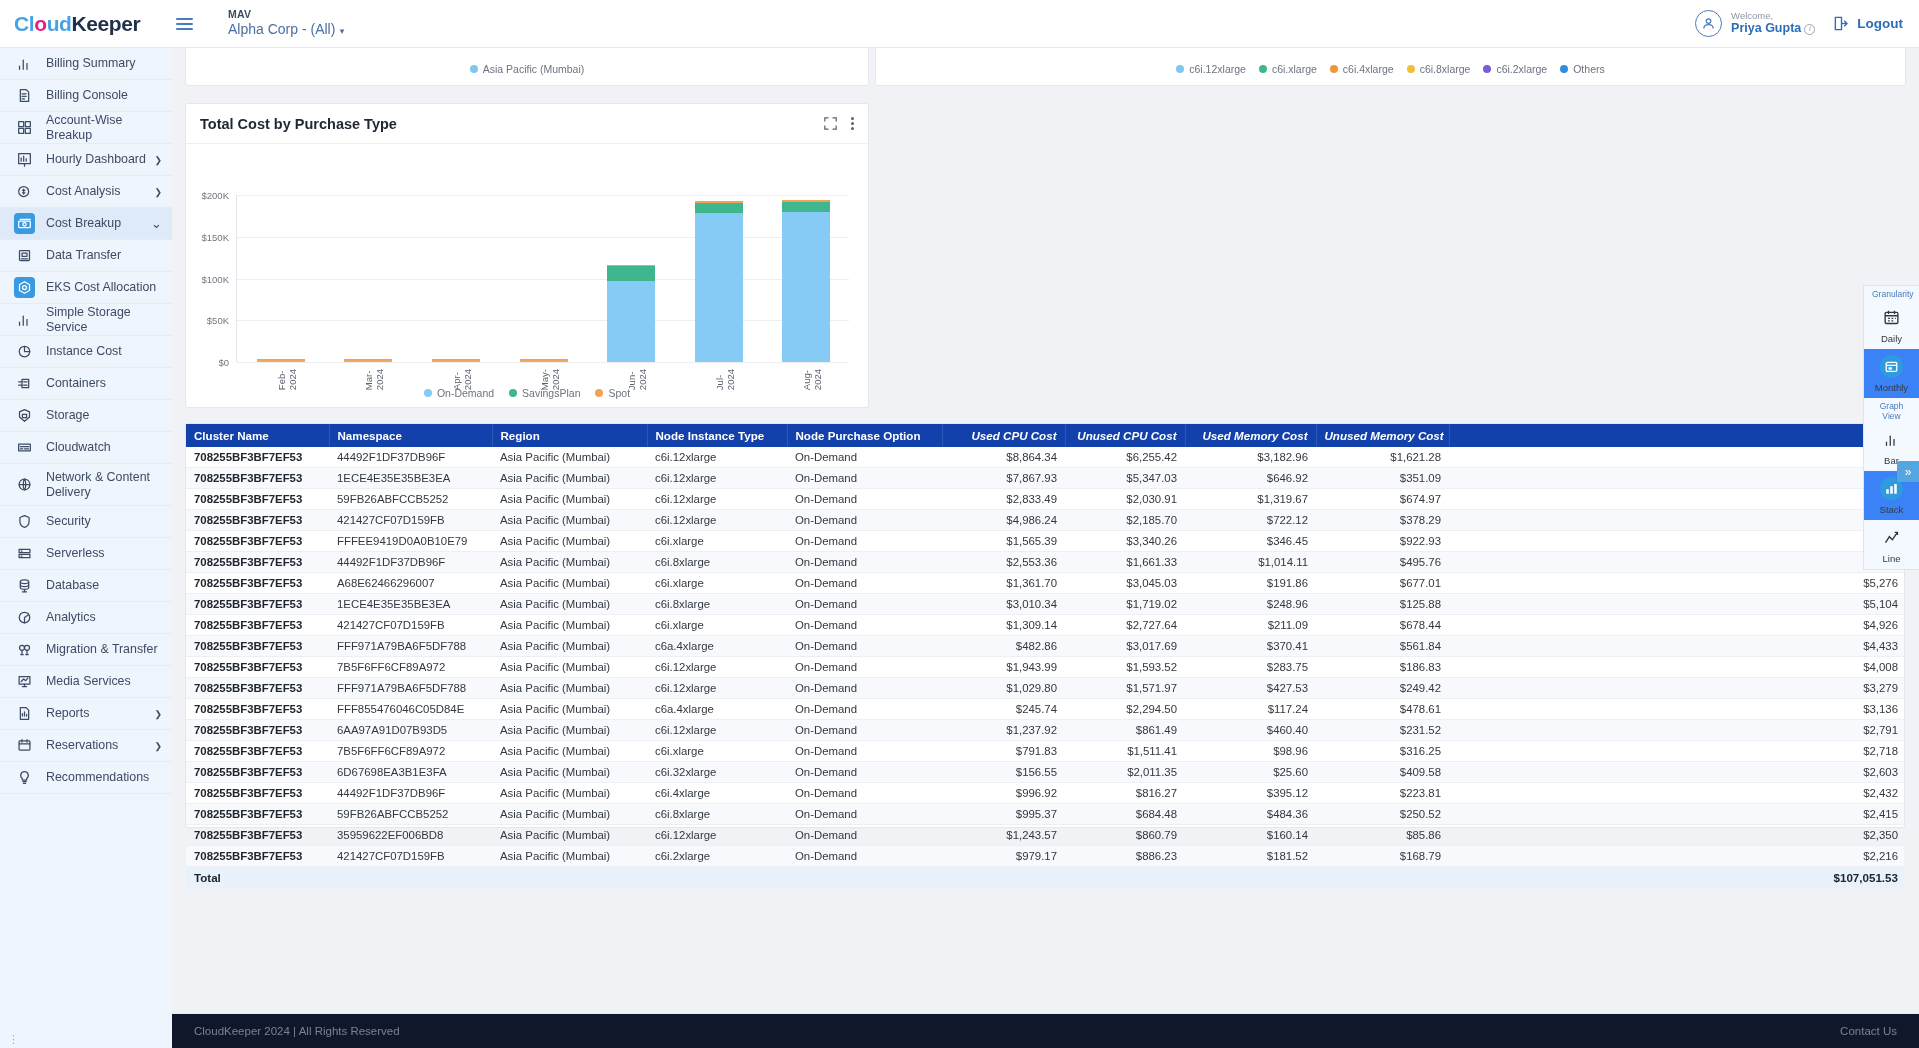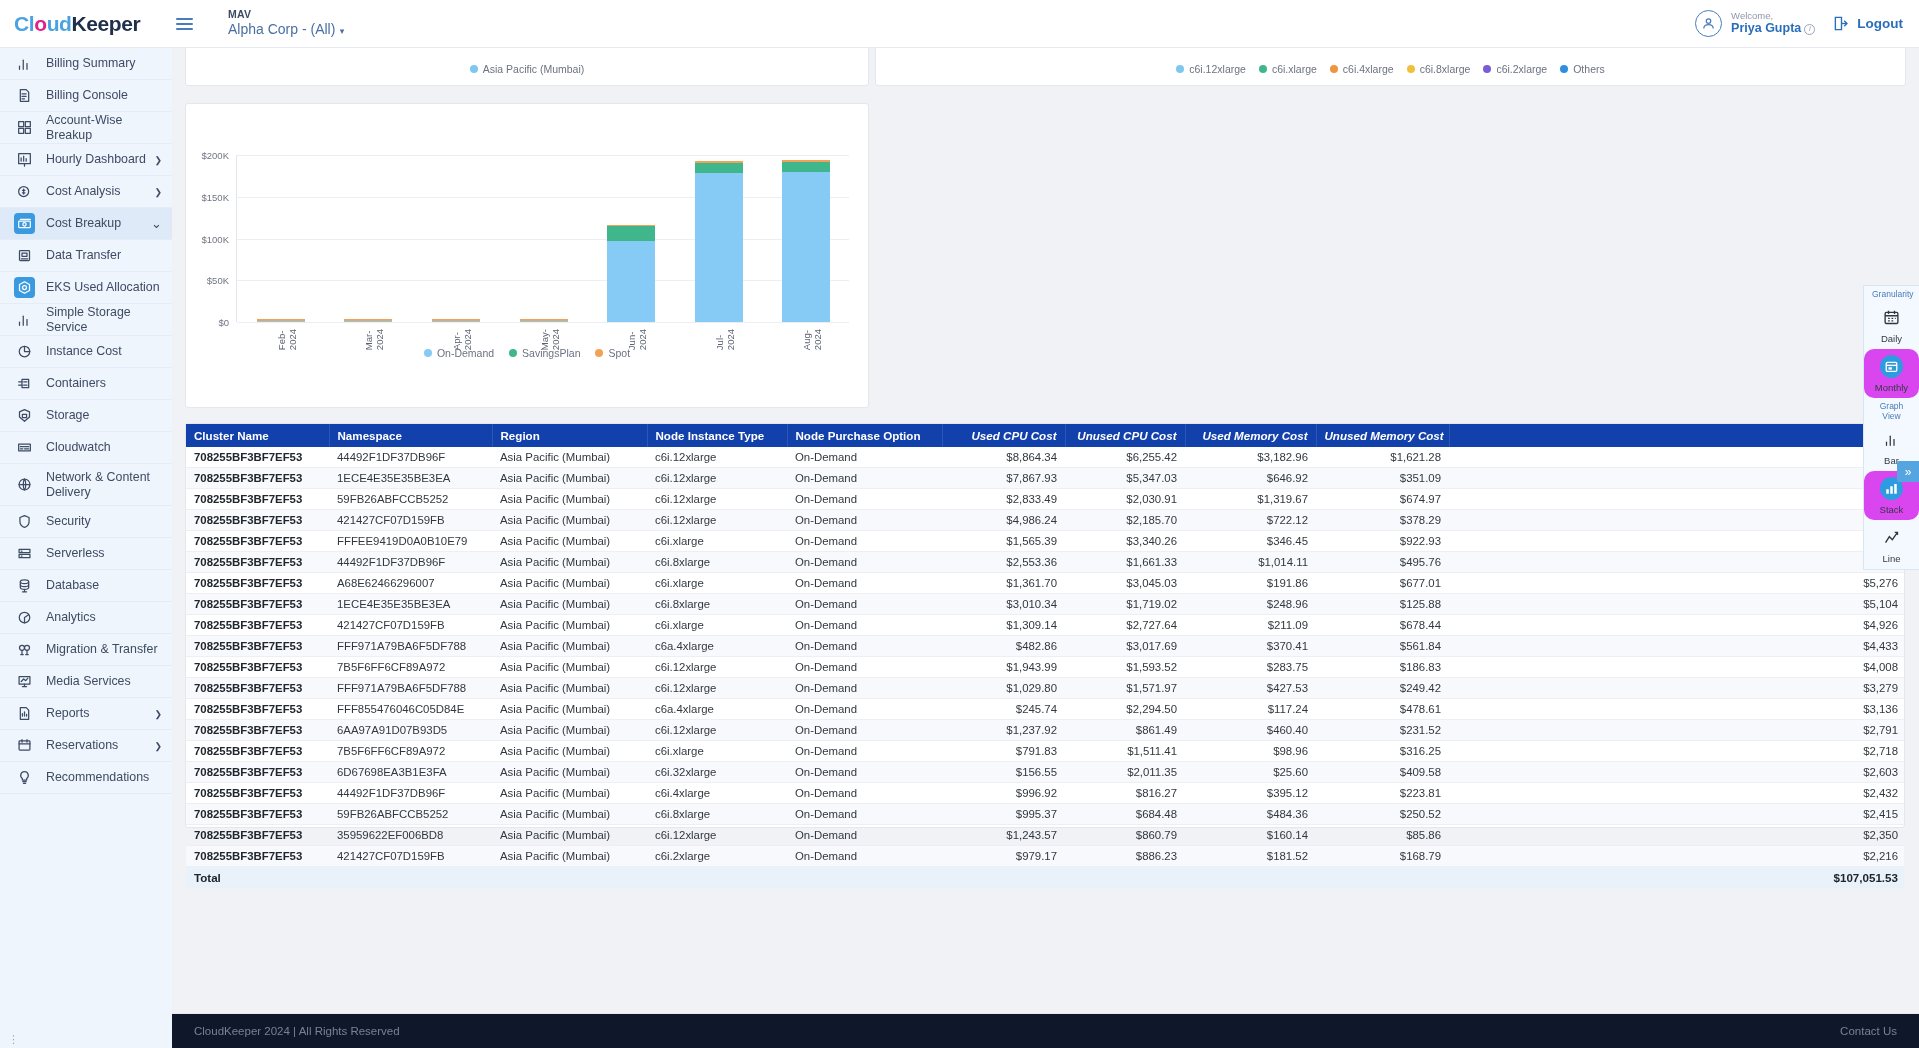--- a/index.html
+++ b/index.html
@@ -176,21 +176,21 @@
     font-size: 8.5px; color: #4a7bbd; text-align: center;
     display: flex; align-items: center; gap: 4px; padding: 3px 4px 1px;
   }
   .fp-legend::before, .fp-legend::after {
     content: ""; flex: 1; height: 1px; background: #c6dcf0;
   }
   .fp-opt {
     display: flex; flex-direction: column; align-items: center; justify-content: center;
     padding: 6px 0 5px; cursor: pointer; gap: 4px;
   }
-  .fp-opt.sel { background: #d946ef; border-radius: 10px; }
+  .fp-opt.sel { background: #3b82f6; }
   .fp-ico {
     width: 23px; height: 23px; display: flex; align-items: center; justify-content: center;
     color: #30383f;
   }
   .fp-opt.sel .fp-ico {
     background: #2e9be0; border-radius: 50%; color: #fff;
   }
   .fp-lab { font-size: 9.5px; color: #333a42; }
 
   .chev-btn {
@@ -335,21 +335,21 @@
         </span>
         <span class="nav-label">Data Transfer</span>
       </div>
       <div class="nav-item">
         <span class="nav-ico filled">
           <svg width="15" height="15" viewBox="0 0 18 18" fill="none" stroke="currentColor" stroke-width="1.5" stroke-linecap="round" stroke-linejoin="round">
             <path d="M9 2l6 3.5v7L9 16l-6-3.5v-7z"></path>
             <circle cx="9" cy="9" r="2.4"></circle>
           </svg>
         </span>
-        <span class="nav-label">EKS Used Allocation</span>
+        <span class="nav-label">EKS Cost Allocation</span>
       </div>
       <div class="nav-item">
         <span class="nav-ico">
           <svg width="15" height="15" viewBox="0 0 18 18" fill="none" stroke="currentColor" stroke-width="1.5" stroke-linecap="round" stroke-linejoin="round">
             <path d="M3 12v4"></path>
             <path d="M7.5 5v11"></path>
             <path d="M12 9v7"></path>
           </svg>
         </span>
         <span class="nav-label">Simple Storage Service</span>
@@ -527,20 +527,38 @@
           <span>c6i.2xlarge</span>
         </div>
         <div class="lg-item">
           <span class="lg-dot" style="background:#2f8ee0"></span>
           <span>Others</span>
         </div>
       </div>
   </div>
 
   <div class="card" id="card-purchase">
+    <div class="card-head">
+      <div class="card-title">Total Cost by Purchase Type</div>
+      <div class="card-actions">
+        <span class="icon-btn">
+          <svg width="13" height="13" viewBox="0 0 16 16" fill="none" stroke="#59616e" stroke-width="1.5">
+            <path d="M1 5.5V1h4.5"></path>
+              <path d="M10.5 1H15v4.5"></path>
+              <path d="M15 10.5V15h-4.5"></path>
+              <path d="M5.5 15H1v-4.5"></path>
+          </svg>
+        </span>
+        <span class="icon-btn kebab">
+            <i></i>
+            <i></i>
+            <i></i>
+          </span>
+      </div>
+    </div>
     <div class="chart-body">
       <div class="plot" id="plot-area">
           <div class="gridline" style="top: 167px;"></div>
           <div class="ytick" style="top: 167px;">$0</div>
           <div class="gridline" style="top: 125.25px;"></div>
           <div class="ytick" style="top: 125.25px;">$50K</div>
           <div class="gridline" style="top: 83.5px;"></div>
           <div class="ytick" style="top: 83.5px;">$100K</div>
           <div class="gridline" style="top: 41.75px;"></div>
           <div class="ytick" style="top: 41.75px;">$150K</div>

